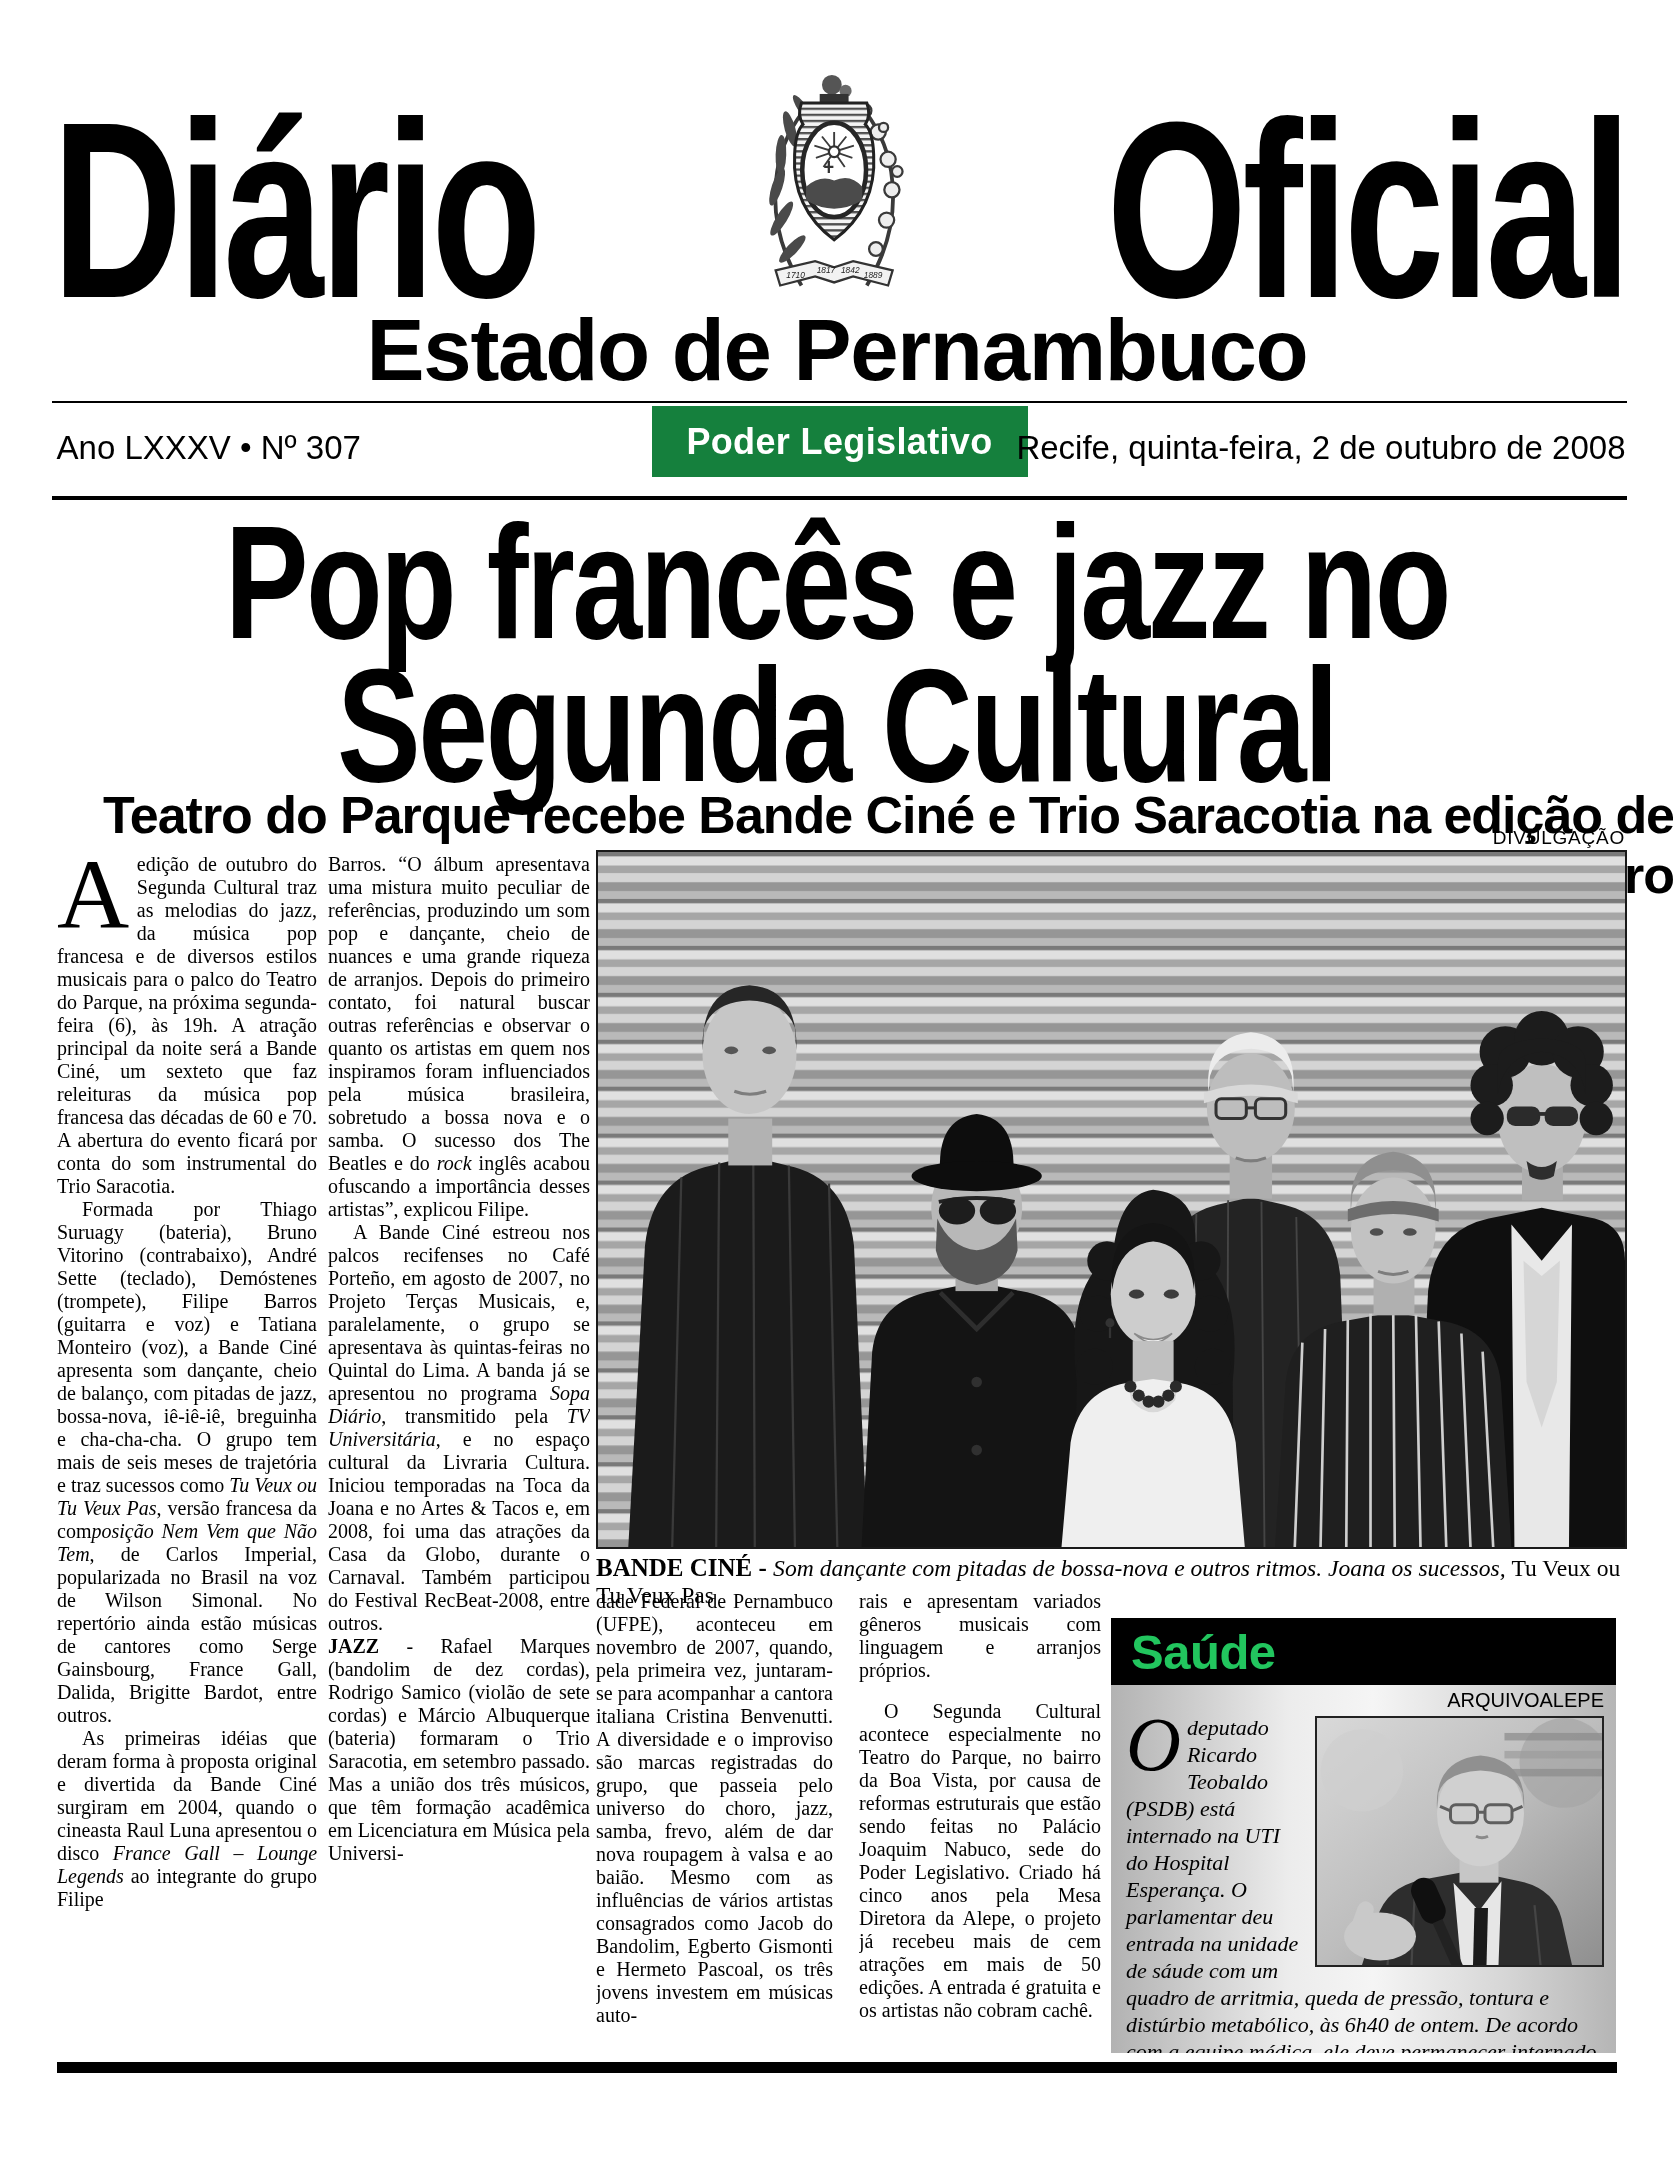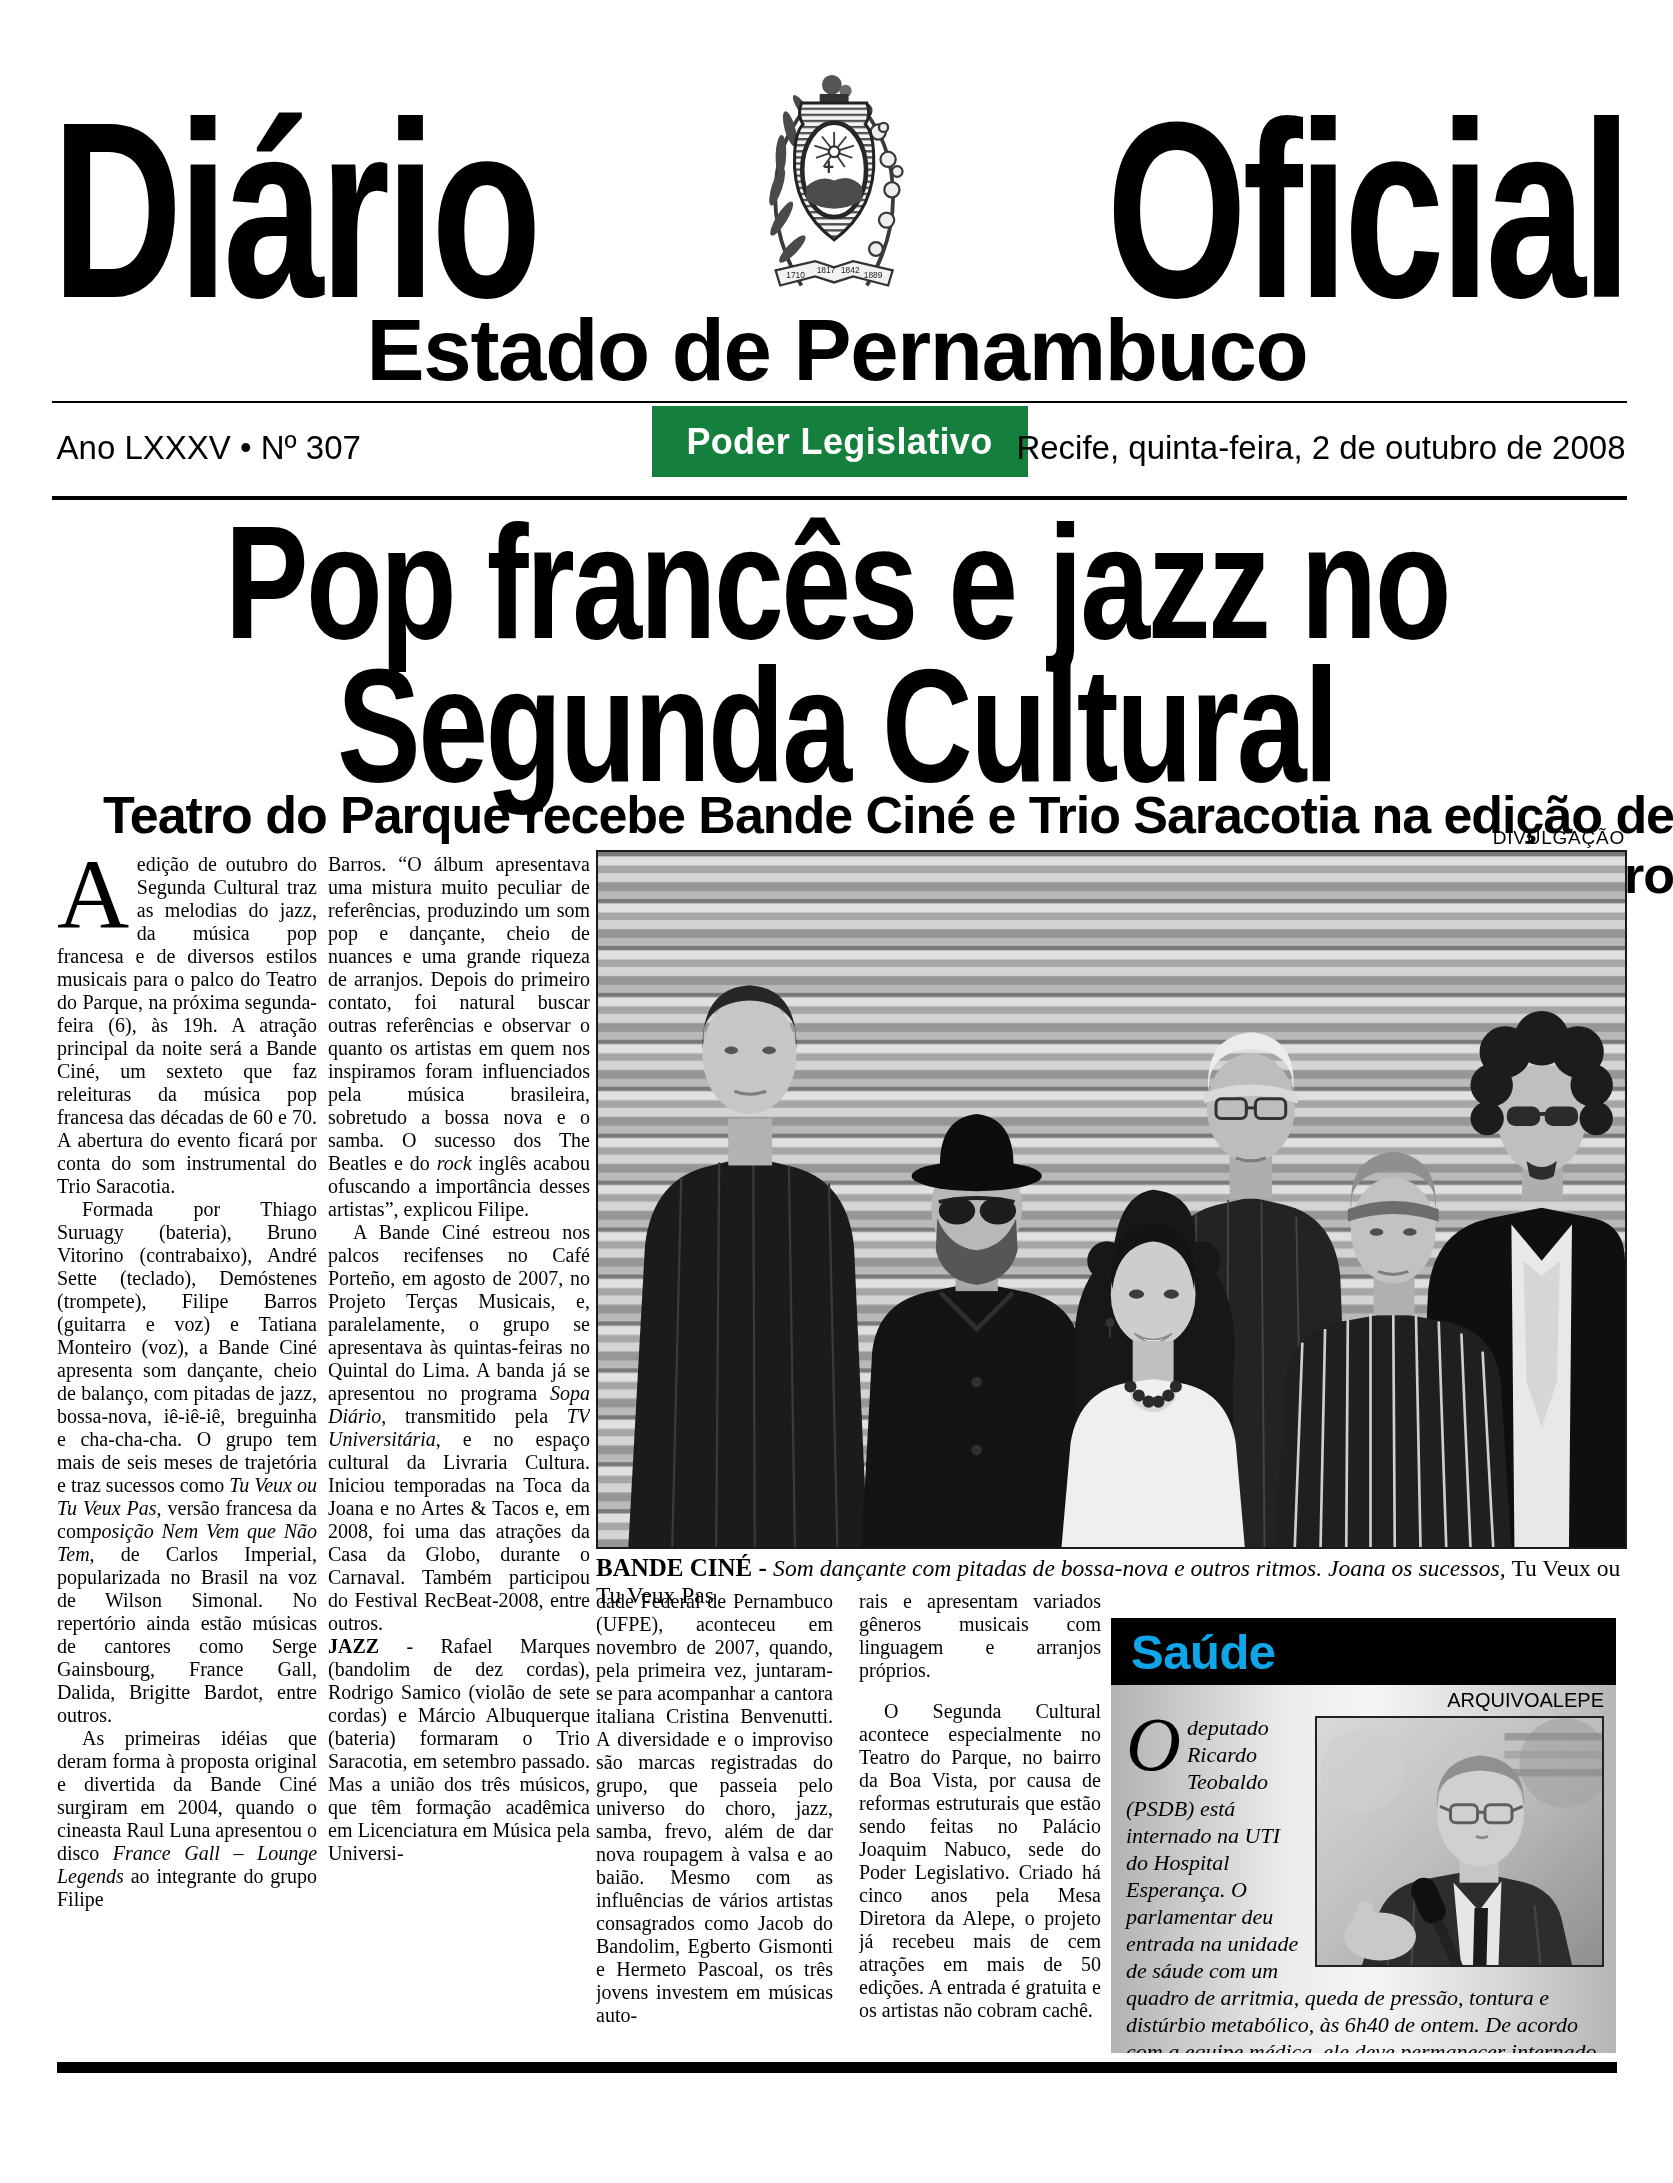--- a/index.html
+++ b/index.html
@@ -12,21 +12,21 @@
 
   
   .masthead { position:absolute; top:44px; left:52px; right:47px; height:265px; }
   .mast-title {
     position:absolute; bottom:0; font-family:"Liberation Sans", sans-serif;
     font-weight:bold; font-size:251px; line-height:0.78; letter-spacing:-0.025em;
     white-space:nowrap;
   }
   .mast-left  { left:0;  transform:scaleX(0.72); transform-origin:left bottom; }
   .mast-right { right:0; transform:scaleX(0.72); transform-origin:right bottom; }
-  .mast-emblem { position:absolute; left:50%; bottom:3px; transform:translateX(-54%); width:156px; height:247px; }
+  .mast-emblem { position:absolute; left:50%; bottom:3px; transform:translateX(-54%); width:156px; height:247px;font-style:italic; }
   .mast-emblem svg { width:100%; height:100%; display:block; }
 
   .mast-subtitle {
     position:absolute; top:300px; left:0; width:100%; text-align:center;
     font-family:"Liberation Sans", sans-serif; font-weight:bold; font-size:87px;
     letter-spacing:-0.015em;
   }
 
   
   .rule { position:absolute; background:#000; }
@@ -83,21 +83,21 @@
   .col4 .para + .para { margin-top:18px; }
   .it { font-style:italic; }
   .bd { font-weight:bold; }
   .col .dropcap {
     float:left; font-size:100px; line-height:73px; padding:4.6px 7.6px 0 0; font-weight:normal;
   }
 
   
   .sidebar { position:absolute; left:1111px; top:1618px; width:505px; }
   .sidebar-header {
-    height:67px; background:#000; color:#0ea5e9; display:flex; align-items:center;
+    height:67px; background:#000; color:#22c55e; display:flex; align-items:center;
     font-family:"Liberation Sans", sans-serif; font-weight:bold; font-size:49px;
     padding-left:20px; letter-spacing:-0.01em;
   }
   .sidebar-body {
     height:368px; overflow:hidden; padding:3px 12px 6px 15px;
     background:linear-gradient(90deg,#b2b2b2 0%,#ececec 35%,#f5f5f5 52%,#d6d6d6 78%,#b5b5b5 100%);
     font-style:italic; font-size:22px; line-height:27px; text-align:left;
   }
   .sidebar-credit {
     text-align:right; font-family:"Liberation Sans", sans-serif; font-style:normal;

